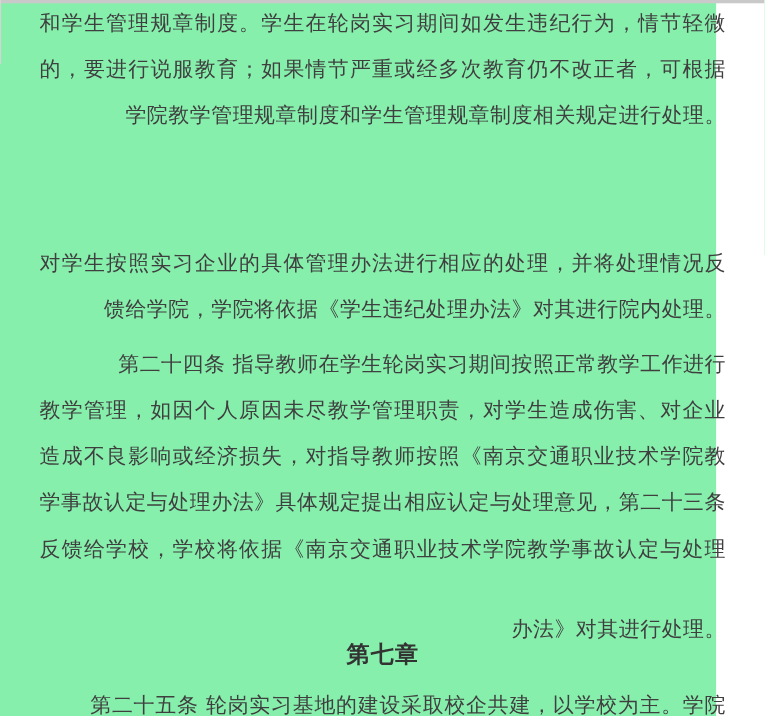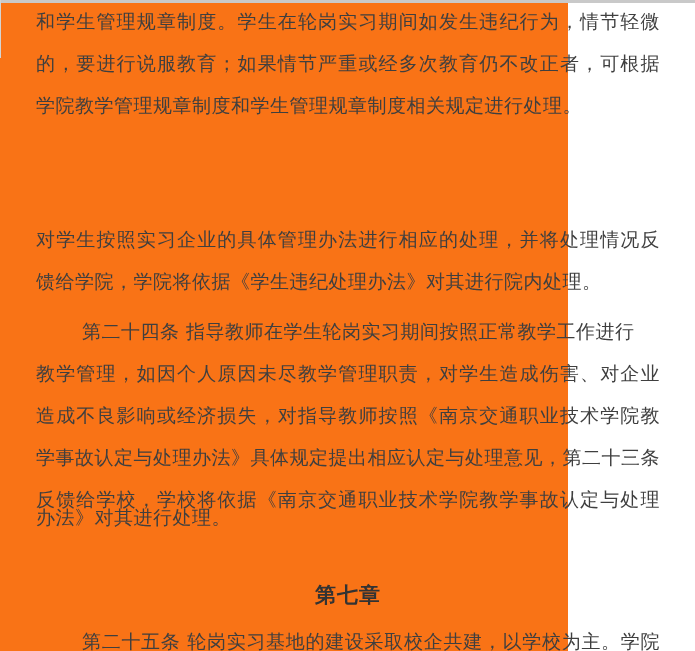--- a/index.html
+++ b/index.html
@@ -5,23 +5,23 @@
   html, body {
     margin: 0;
     padding: 0;
     width: 695px;
     height: 651px;
     background: #ffffff;
     overflow: hidden;
   }
   .page {
     position: relative;
-    width: 568px;
+    width: 651px;
     height: 651px;
-    background: #f97316;
+    background: #86efac;
     font-family: "DejaVu Serif", "Liberation Serif", serif;
   }
   .top-edge {
     position: absolute;
     top: 0; left: 0;
     width: 695px;
     height: 3px;
     background: #c9c9c9;
   }
   .left-edge {
@@ -35,20 +35,21 @@
     position: absolute;
     left: 36px;
     width: 624px;
     height: 28px;
     line-height: 26px;
     font-size: 19px;
     letter-spacing: 0.5px;
     color: #3f3f3f;
     white-space: normal;
     overflow: hidden;
+    text-align: right;
   }
   .stretch {
     text-align: justify;
     text-align-last: justify;
   }
   .indent {
     text-indent: 46px;
   }
   .heading {
     position: absolute;
@@ -76,20 +77,20 @@
   <div class="ln" style="top:92px">学院教学管理规章制度和学生管理规章制度相关规定进行处理。</div>
 
   <div class="ln stretch" style="top:226px">对学生按照实习企业的具体管理办法进行相应的处理，并将处理情况反</div>
   <div class="ln" style="top:268px">馈给学院，学院将依据《学生违纪处理办法》对其进行院内处理。</div>
 
   <div class="ln indent" style="top:318px">第二十四条 指导教师在学生轮岗实习期间按照正常教学工作进行</div>
   <div class="ln stretch" style="top:402px">造成不良影响或经济损失，对指导教师按照《南京交通职业技术学院教</div>
   <div class="ln stretch" style="top:360px">教学管理，如因个人原因未尽教学管理职责，对学生造成伤害、对企业</div>
   <div class="ln stretch" style="top:444px">学事故认定与处理办法》具体规定提出相应认定与处理意见，第二十三条</div>
   <div class="ln stretch" style="top:486px">反馈给学校，学校将依据《南京交通职业技术学院教学事故认定与处理</div>
-  <div class="ln" style="top:504px">办法》对其进行处理。</div>
+  <div class="ln" style="top:559px">办法》对其进行处理。</div>
 
   <div class="heading" style="top:581px">
     <span>第七章</span>
   </div>
 
   <div class="ln stretch indent" style="top:628px">第二十五条 轮岗实习基地的建设采取校企共建，以学校为主。学院</div>
 </div>
 
 </body></html>

